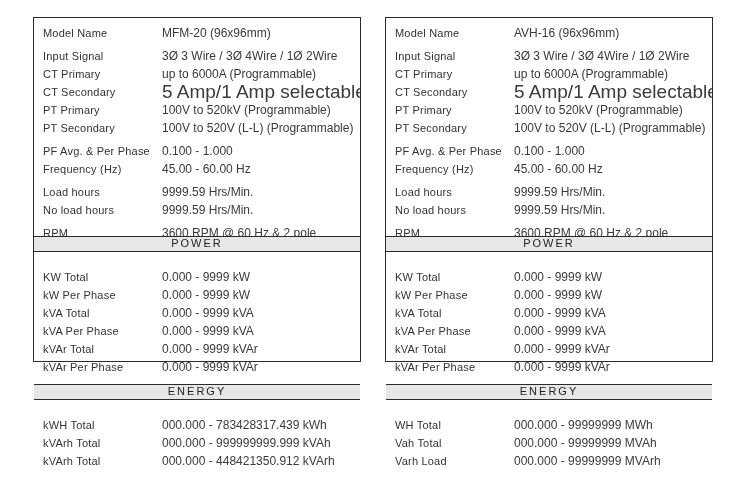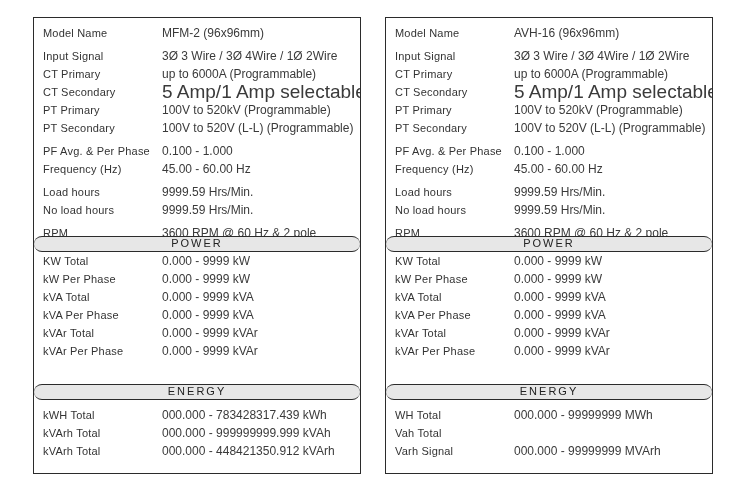--- a/index.html
+++ b/index.html
@@ -1,52 +1,52 @@
 <!DOCTYPE html>
 <html><head>
 <meta charset="utf-8">
 <style>
   html,body{margin:0;padding:0;background:#ffffff;}
   .canvas{
     position:relative;width:744px;height:493px;background:#ffffff;
     font-family:"Liberation Sans",sans-serif;color:#2e2e2e;overflow:hidden;
   }
   .spec-table{
-    position:absolute;top:17px;width:328px;height:457px;
+    position:absolute;top:17px;width:328px;height:345px;
     border:1.5px solid #2b2b2b;box-sizing:border-box;background:#ffffff;
   }
   .spec-table.left{left:33px;}
   .spec-table.right{left:385px;}
   .section{box-sizing:border-box;overflow:hidden;}
   .specs-section{height:218px;padding-top:6px;}
-  .power-section{height:132px;padding-top:0;}
-  .energy-section{padding-top:6px;}
+  .power-section{height:132px;padding-top:16px;}
+  .energy-section{padding-top:16px;}
   .bar{
     box-sizing:border-box;height:16px;background:#e7e7e7;
     border-top:1.5px solid #2b2b2b;border-bottom:1.5px solid #2b2b2b;
-    text-align:center;font-size:11px;line-height:13px;letter-spacing:2px;color:#222222;border-radius:8px;
+    text-align:center;font-size:11px;line-height:13px;letter-spacing:2px;color:#222222;
   }
   .row{position:relative;height:18px;line-height:18px;white-space:nowrap;}
   .row.gap{margin-top:5px;}
   .row .lbl{position:absolute;left:9px;font-size:11px;letter-spacing:0.2px;color:#333333;}
   .row .val{position:absolute;left:128px;font-size:12px;color:#3a3a3a;}
   .row .val.em{font-size:19px;}
   .group{}
   .group.first{margin-top:0;}
 </style>
 </head>
 <body>
 
 <div class="canvas">
 
   <div class="spec-table left">
     <div class="section specs-section">
         <div class="row">
           <span class="lbl">Model Name</span>
-          <span class="val">MFM-2 (96x96mm)</span>
+          <span class="val">MFM-20 (96x96mm)</span>
         </div>
         <div class="row gap">
           <span class="lbl">Input Signal</span>
           <span class="val">3Ø 3 Wire / 3Ø 4Wire / 1Ø 2Wire</span>
         </div>
         <div class="row">
           <span class="lbl">CT Primary</span>
           <span class="val">up to 6000A (Programmable)</span>
         </div>
         <div class="row">
@@ -213,21 +213,22 @@
         </div>
       </div>
     <div class="bar">ENERGY</div>
     <div class="section energy-section">
         <div class="row">
           <span class="lbl">WH Total</span>
           <span class="val">000.000 - 99999999 MWh</span>
         </div>
         <div class="row">
           <span class="lbl">Vah Total</span>
-        </div>
-        <div class="row">
-          <span class="lbl">Varh Signal</span>
+          <span class="val">000.000 - 99999999 MVAh</span>
+        </div>
+        <div class="row">
+          <span class="lbl">Varh Load</span>
           <span class="val">000.000 - 99999999 MVArh</span>
         </div>
       </div>
   </div>
 
 </div>
 
 </body></html>

